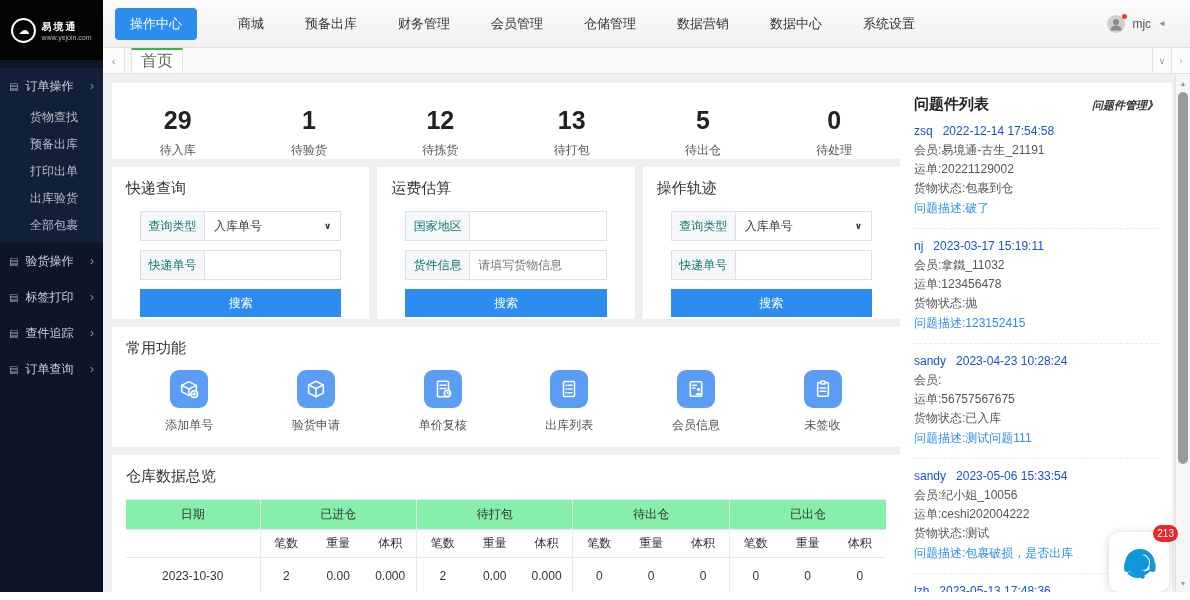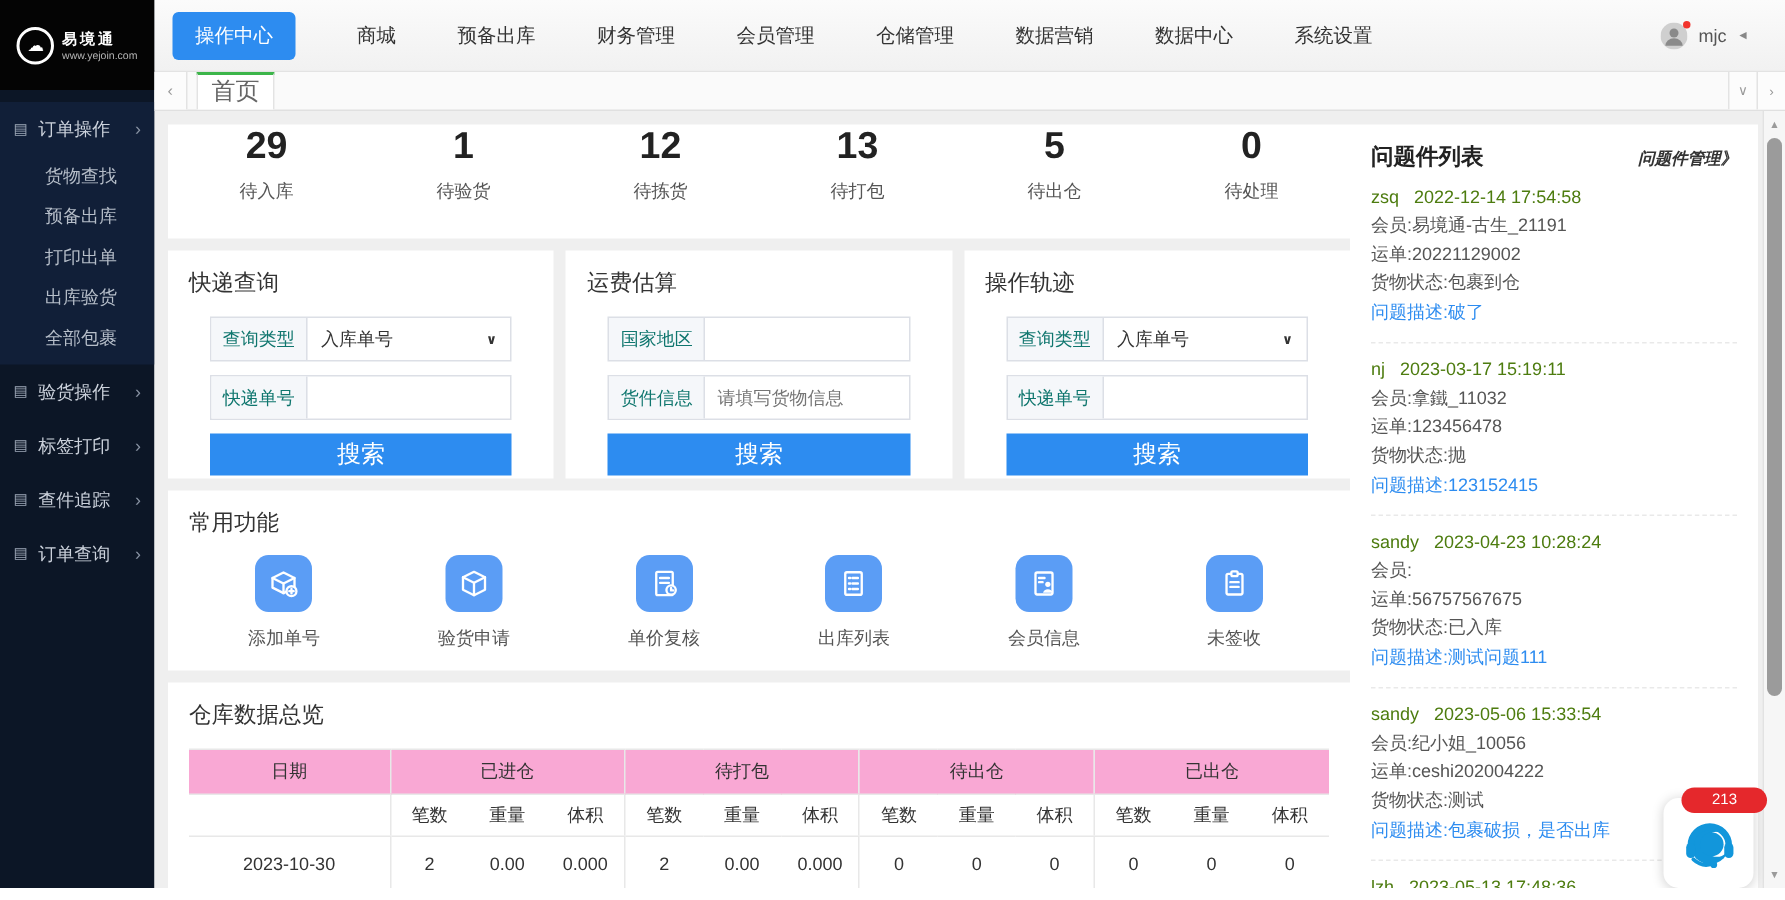--- a/index.html
+++ b/index.html
@@ -40,75 +40,75 @@
     display:flex; align-items:center; justify-content:center; color:#999; font-size:11px; cursor:pointer; }
   .tab { width:52px; height:25px; margin-left:6px; background:#fff; border:1px solid #e3e3e3; border-bottom:none;
     border-top:2px solid #3cb54a; display:flex; align-items:center; justify-content:center;
     font-size:16px; color:#666; cursor:pointer; }
   .tab-right { margin-left:auto; display:flex; }
   .tab-right .tab-nav-btn { border-right:none; border-left:1px solid #e3e3e3; width:19px; font-size:9px; }
   
   .content { position:absolute; left:103px; top:74px; width:1087px; height:518px; background:#efefef; overflow:hidden; }
   .main-col { position:absolute; left:9px; top:9px; width:788px; }
   .card { background:#fff; }
-  .stats-card { height:76px; display:flex; align-items:flex-start; margin-bottom:8px; }
+  .stats-card { height:76px; display:flex; align-items:flex-end; margin-bottom:8px; }
   .stat-cell { flex:1; text-align:center; cursor:pointer; }
   .stat-value { font-size:25px; font-weight:bold; color:#222; }
   .stat-label { font-size:12px; color:#555; margin-top:7px; }
   .panels-row { display:flex; gap:8px; margin-bottom:8px; }
   .qpanel { flex:1; background:#fff; height:152px; padding:12px 14px; }
   .panel-title { font-size:15px; color:#333; font-weight:500; margin:0; }
   .qpanel-body { padding:0 14px; margin-top:13px; }
   .form-row { display:flex; height:30px; border:1px solid #dcdfe6; margin-bottom:9px; background:#fff; }
   .form-label { width:64px; flex:0 0 auto; background:#f5f7fa; border-right:1px solid #dcdfe6;
     font-size:12px; color:#0f766e; display:flex; align-items:center; justify-content:center; }
   .form-field { flex:1; display:flex; align-items:center; }
   .form-field input { border:none; outline:none; width:100%; height:100%; font-size:12px; padding:0 8px;
     font-family:inherit; color:#333; background:transparent; }
   .form-select { flex:1; display:flex; align-items:center; justify-content:space-between;
     padding:0 9px; font-size:12px; color:#333; cursor:pointer; }
   .select-caret { font-size:9px; color:#333; font-weight:bold; }
   .search-btn { display:block; width:100%; height:28px; background:#2d8cf0; border:none; color:#fff;
-    font-size:16px; cursor:pointer; margin-top:3px; font-family:inherit; }
+    font-size:12px; cursor:pointer; margin-top:3px; font-family:inherit; }
   .quick-card { height:120px; padding:12px 14px; margin-bottom:8px; }
   .quick-row { display:flex; justify-content:space-around; margin-top:12px; }
   .quick-item { text-align:center; cursor:pointer; width:86px; }
   .quick-icon { width:38px; height:38px; border-radius:9px; background:#5b9df5; margin:0 auto;
     display:flex; align-items:center; justify-content:center; }
   .quick-label { font-size:12px; color:#555; margin-top:9px; }
   .table-card { padding:12px 14px 0; height:170px; }
   .wh-table { width:100%; border-collapse:collapse; margin-top:13px; font-size:12px; color:#333; table-layout:fixed; }
   .wh-table th { font-weight:normal; }
-  .wh-table tr.h1 th { height:30px; background:#f9a8d4; border-top:1px solid #e8e8e8; border-bottom:1px solid #e8e8e8; }
+  .wh-table tr.h1 th { height:30px; background:#86efac; border-top:1px solid #e8e8e8; border-bottom:1px solid #e8e8e8; }
   .wh-table tr.h2 th { height:28px; border-bottom:1px solid #e8e8e8; }
   .wh-table td { height:36px; text-align:center; border-bottom:1px solid #e8e8e8; }
   .wh-table th { text-align:center; }
   .wh-table .vline { border-left:1px solid #e8e8e8; }
   .wh-table .date-col { width:134px; }
   
   .problems-panel { position:absolute; left:797px; top:9px; width:272px; height:600px; background:#fff; padding:12px 14px; }
   .pp-header { display:flex; align-items:baseline; justify-content:space-between;text-align:right; }
   .pp-title { font-size:15px; font-weight:bold; color:#222; }
   .pp-link { font-size:11px; color:#333; font-style:italic; font-weight:bold; cursor:pointer; }
   .p-entry { padding:10px 0 11px; border-bottom:1px dashed #e9e9e9; font-size:12px; color:#555; }
-  .p-meta { color:#4d7c0f; }
+  .p-meta { color:#1d4ed8; }
   .p-user { margin-right:10px; }
   .p-line { margin-top:5px; line-height:14px; }
   .p-desc { margin-top:5px; color:#2d8cf0; cursor:pointer; }
   
   .scrollbar { position:absolute; right:0; top:0; width:15px; height:518px; background:#f6f6f6; border-left:1px solid #e2e2e2; }
   .sb-arrow { position:absolute; left:0; width:14px; height:14px; color:#9a9a9a; font-size:7px;
     display:flex; align-items:center; justify-content:center; cursor:pointer; }
   .sb-up { top:2px; } .sb-down { bottom:2px; }
   .sb-thumb { position:absolute; left:2px; top:18px; width:10px; height:372px; background:#9b9b9b; border-radius:5px; cursor:pointer; }
   
   .chat-widget { position:absolute; right:21px; bottom:0; width:60px; height:60px; background:#fff; border-radius:10px;
     box-shadow:0 1px 8px rgba(0,0,0,0.18); display:flex; align-items:center; justify-content:center; cursor:pointer; }
   .chat-badge { position:absolute; top:-7px; right:-9px; background:#e5282c; color:#fff; font-size:10px;
-    height:17px; line-height:17px; min-width:12px; border-radius:9px; padding:0 20px; text-align:center; }
+    height:17px; line-height:17px; min-width:12px; border-radius:9px; padding:0 4px; text-align:center; }
 </style>
 </head>
 <body>
 
 <div class="sidebar">
   <div class="logo-block">
     <div class="logo-mark">☁</div>
     <div>
       <div class="brand-name">易境通</div>
       <div class="brand-site">www.yejoin.com</div>

